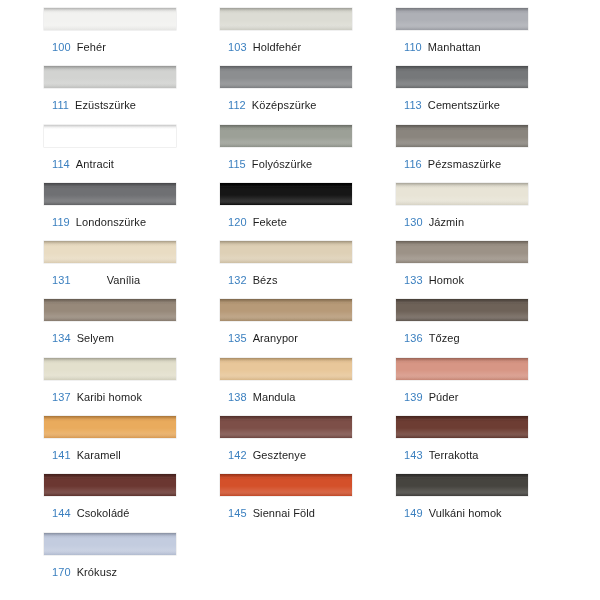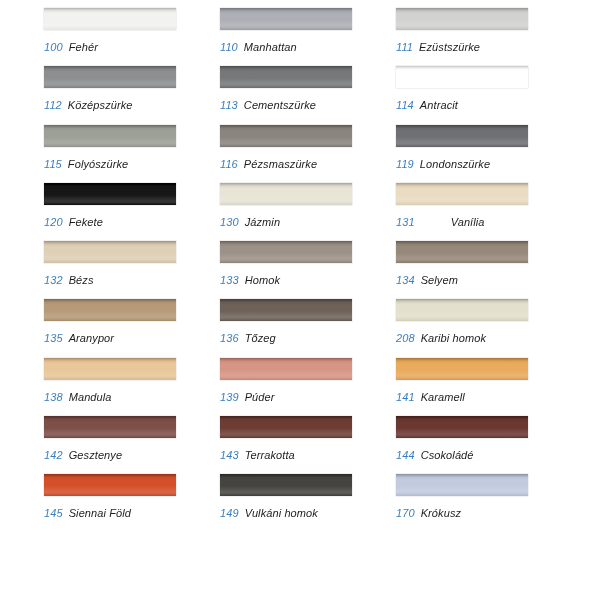--- a/index.html
+++ b/index.html
@@ -59,26 +59,25 @@
     left: 0; right: 0; bottom: 0;
     height: 10px;
     background: linear-gradient(to bottom,
                 rgba(255,255,255,0.0) 0%,
                 rgba(255,255,255,0.16) 70%,
                 rgba(255,255,255,0.05) 100%);
     pointer-events: none;
   }
   .swatch-label {
     position: absolute;
-    left: 0;
+    left: 8px;
     top: 32px;
     font-size: 11px;
     line-height: 14px;
     white-space: nowrap;
-    font-style: italic;
   }
   .swatch-code {
     color: #3a7fbf;
     font-size: 11px;
     letter-spacing: 0.1px;
   }
   .swatch-name {
     color: #1d1d1d;
     font-size: 11px;
     margin-left: 6px;
@@ -88,20 +87,24 @@
 </head>
 <body style="background: rgb(255, 255, 255);">
 
 <div id="swatch-chart">
   <div class="swatch-grid">
       <div class="swatch-cell">
         <div class="swatch-bar" style="background: linear-gradient(rgb(228, 228, 226) 0%, rgb(242, 242, 240) 26%, rgb(242, 242, 240) 78%, rgb(228, 228, 226) 100%);"></div>
         <div class="swatch-label"><span class="swatch-code" style="color: rgb(58, 127, 191);">100</span><span class="swatch-name" style="color: rgb(29, 29, 29);">Fehér</span></div>
       </div>
       <div class="swatch-cell">
+        <div class="swatch-bar" style="background: linear-gradient(rgb(201, 201, 192) 0%, rgb(220, 220, 212) 26%, rgb(220, 220, 212) 78%, rgb(201, 201, 192) 100%);"></div>
+        <div class="swatch-label"><span class="swatch-code" style="color: rgb(58, 127, 191);">103</span><span class="swatch-name" style="color: rgb(29, 29, 29);">Holdfehér</span></div>
+      </div>
+      <div class="swatch-cell">
         <div class="swatch-bar" style="background: linear-gradient(rgb(149, 151, 158) 0%, rgb(174, 176, 182) 26%, rgb(174, 176, 182) 78%, rgb(149, 151, 158) 100%);"></div>
         <div class="swatch-label"><span class="swatch-code" style="color: rgb(58, 127, 191);">110</span><span class="swatch-name" style="color: rgb(29, 29, 29);">Manhattan</span></div>
       </div>
       <div class="swatch-cell">
         <div class="swatch-bar" style="background: linear-gradient(rgb(188, 189, 187) 0%, rgb(210, 211, 209) 26%, rgb(210, 211, 209) 78%, rgb(188, 189, 187) 100%);"></div>
         <div class="swatch-label"><span class="swatch-code" style="color: rgb(58, 127, 191);">111</span><span class="swatch-name" style="color: rgb(29, 29, 29);">Ezüstszürke</span></div>
       </div>
       <div class="swatch-cell">
         <div class="swatch-bar" style="background: linear-gradient(rgb(117, 119, 122) 0%, rgb(140, 142, 144) 26%, rgb(140, 142, 144) 78%, rgb(117, 119, 122) 100%);"></div>
         <div class="swatch-label"><span class="swatch-code" style="color: rgb(58, 127, 191);">112</span><span class="swatch-name" style="color: rgb(29, 29, 29);">Középszürke</span></div>
@@ -153,21 +156,21 @@
       <div class="swatch-cell">
         <div class="swatch-bar" style="background: linear-gradient(rgb(160, 132, 97) 0%, rgb(183, 154, 120) 26%, rgb(183, 154, 120) 78%, rgb(160, 132, 97) 100%);"></div>
         <div class="swatch-label"><span class="swatch-code" style="color: rgb(58, 127, 191);">135</span><span class="swatch-name" style="color: rgb(29, 29, 29);">Aranypor</span></div>
       </div>
       <div class="swatch-cell">
         <div class="swatch-bar" style="background: linear-gradient(rgb(87, 77, 69) 0%, rgb(110, 98, 88) 26%, rgb(110, 98, 88) 78%, rgb(87, 77, 69) 100%);"></div>
         <div class="swatch-label"><span class="swatch-code" style="color: rgb(58, 127, 191);">136</span><span class="swatch-name" style="color: rgb(29, 29, 29);">Tőzeg</span></div>
       </div>
       <div class="swatch-cell">
         <div class="swatch-bar" style="background: linear-gradient(rgb(207, 204, 184) 0%, rgb(227, 224, 205) 26%, rgb(227, 224, 205) 78%, rgb(207, 204, 184) 100%);"></div>
-        <div class="swatch-label"><span class="swatch-code" style="color: rgb(58, 127, 191);">208</span><span class="swatch-name" style="color: rgb(29, 29, 29);">Karibi homok</span></div>
+        <div class="swatch-label"><span class="swatch-code" style="color: rgb(58, 127, 191);">137</span><span class="swatch-name" style="color: rgb(29, 29, 29);">Karibi homok</span></div>
       </div>
       <div class="swatch-cell">
         <div class="swatch-bar" style="background: linear-gradient(rgb(214, 179, 130) 0%, rgb(232, 199, 154) 26%, rgb(232, 199, 154) 78%, rgb(214, 179, 130) 100%);"></div>
         <div class="swatch-label"><span class="swatch-code" style="color: rgb(58, 127, 191);">138</span><span class="swatch-name" style="color: rgb(29, 29, 29);">Mandula</span></div>
       </div>
       <div class="swatch-cell">
         <div class="swatch-bar" style="background: linear-gradient(rgb(195, 127, 109) 0%, rgb(215, 150, 133) 26%, rgb(215, 150, 133) 78%, rgb(195, 127, 109) 100%);"></div>
         <div class="swatch-label"><span class="swatch-code" style="color: rgb(58, 127, 191);">139</span><span class="swatch-name" style="color: rgb(29, 29, 29); margin-top: 20px;">Púder</span></div>
       </div>
       <div class="swatch-cell">

